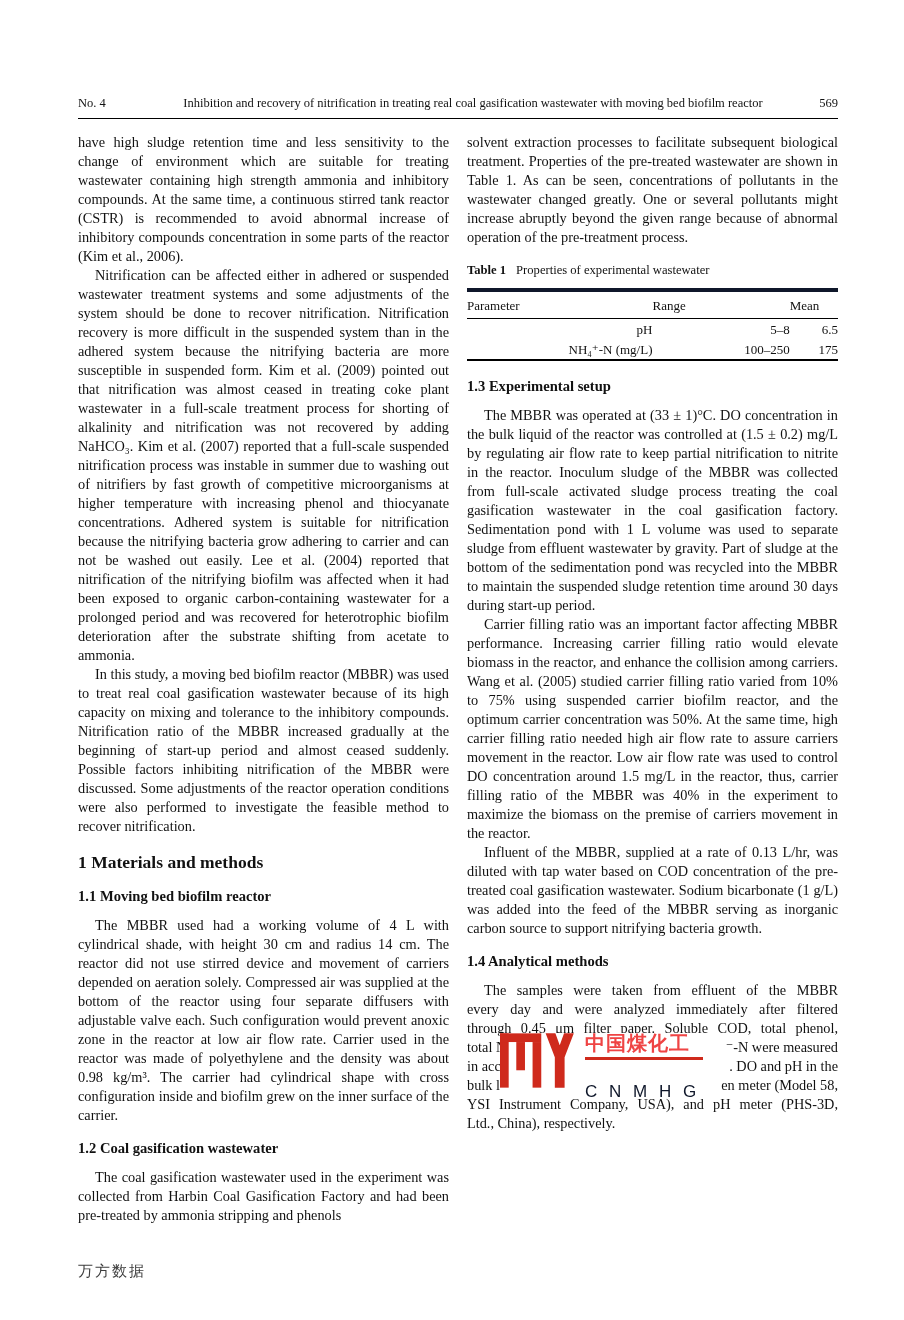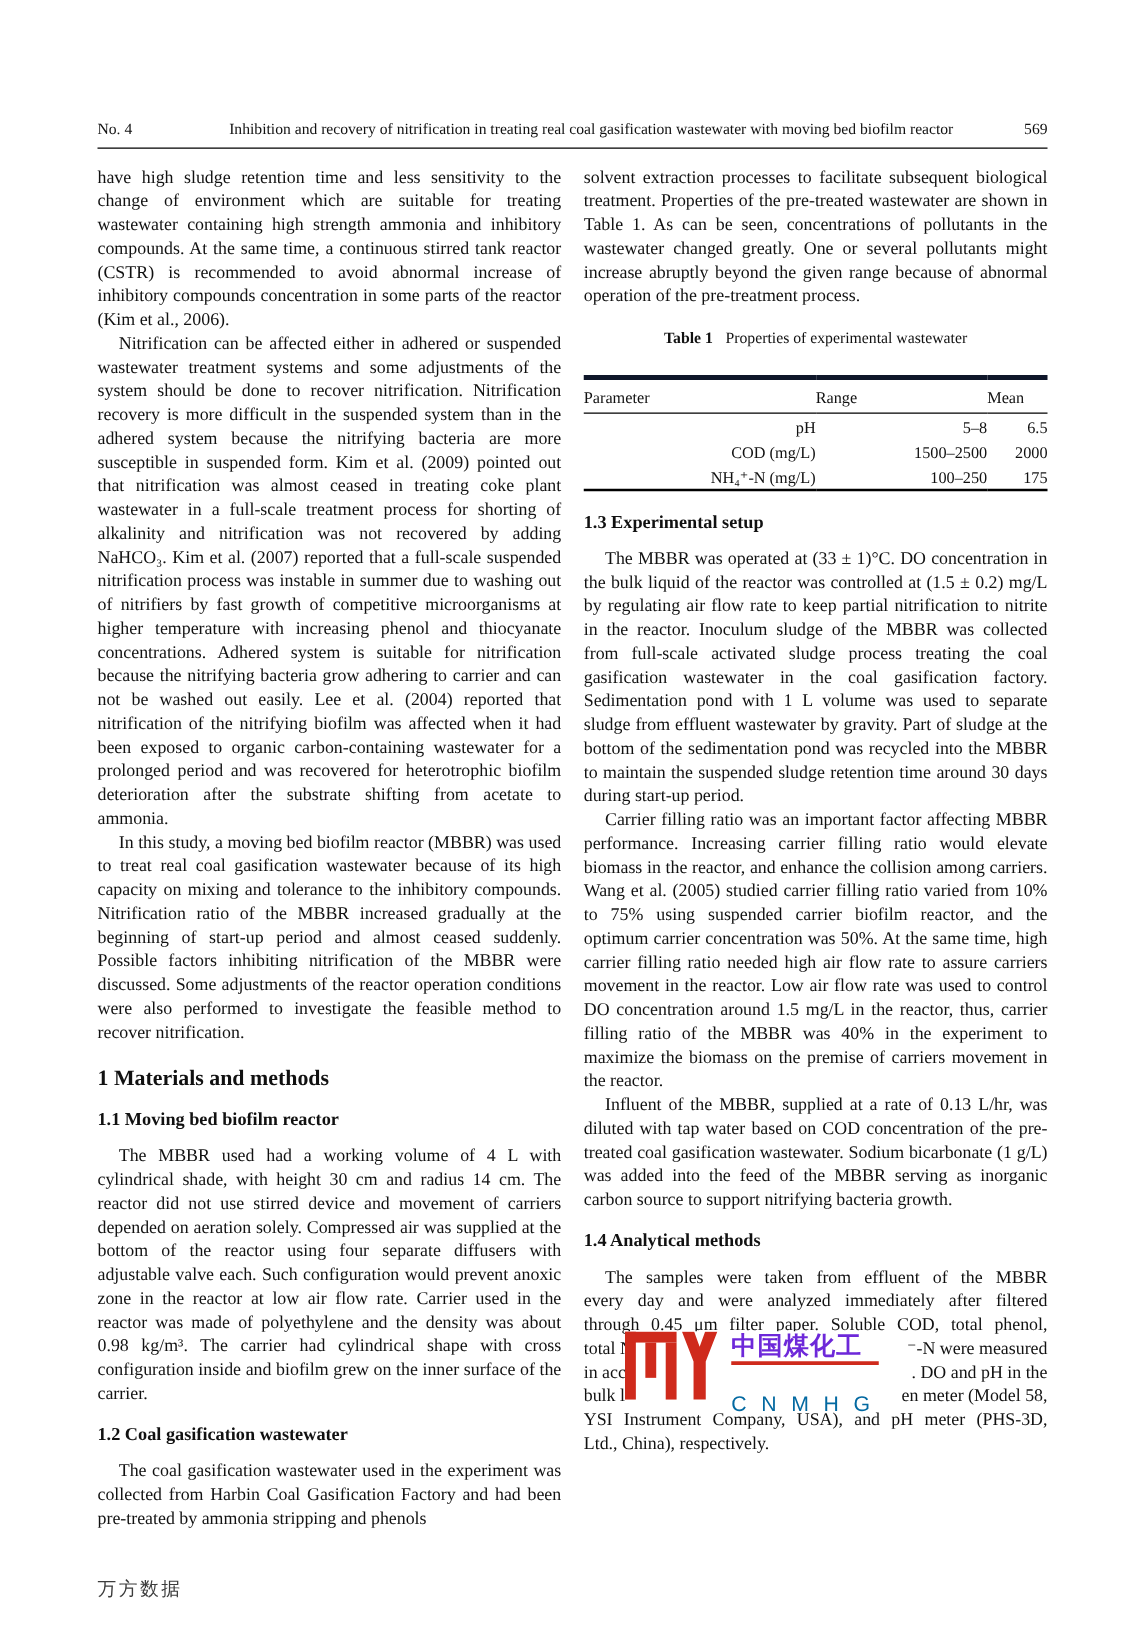--- a/index.html
+++ b/index.html
@@ -17,21 +17,21 @@
   .runhead .rtitle{flex:1;text-align:center;}
   .runhead .pno{width:40px;text-align:right;}
   .cols{display:flex;gap:18px;margin-top:14px;}
   .col{width:371px;font-size:14.3px;line-height:19px;text-align:justify;}
   .col p{margin:0;}
   .col p.ind{text-indent:17px;}
   h1.sec{font-size:17.5px;line-height:22px;margin:15px 0 13px 0;font-weight:bold;text-align:left;}
   h2.sub{font-size:14.6px;line-height:19px;margin:14px 0 10px 0;font-weight:bold;text-align:left;}
   
   .tblwrap{margin:14px 0 16px 0;}
-  .tcaption{text-align:center;font-size:12.6px;margin-bottom:20px;}
+  .tcaption{text-align:left;font-size:12.6px;margin-bottom:8px;}
   .tcaption b{margin-right:10px;}
   table.t1{width:100%;border-collapse:collapse;border-top:4px solid #0f172a;border-bottom:2px solid #000;font-size:13px;}
   table.t1 th{font-weight:normal;text-align:left;border-bottom:1.5px solid #000;padding:4px 0 3px 0;}
   table.t1 td{padding:0.5px 0;text-align:right;}
   
   .p10{position:relative;margin:0;}
   .pline{height:19px;line-height:19px;white-space:nowrap;overflow:visible;}
   .jline{text-align:justify;text-align-last:justify;white-space:normal;}
   .splitline{display:flex;justify-content:space-between;}
   .indent1{text-indent:17px;}
@@ -95,25 +95,20 @@
                 <th>Mean</th>
               </tr>
             </thead>
             <tbody>
               <tr>
                 <td>pH</td>
                 <td>5–8</td>
                 <td>6.5</td>
               </tr>
               <tr>
-                <td>COD (mg/L)</td>
-                <td>1500–2500</td>
-                <td>2000</td>
-              </tr>
-              <tr>
                 <td>NH₄⁺-N (mg/L)</td>
                 <td>100–250</td>
                 <td>175</td>
               </tr>
             </tbody>
           </table>
         </div>
 
         <h2 class="sub" style="margin-top:4px;">1.3 Experimental setup</h2>
         <p class="ind">The MBBR was operated at (33 ± 1)°C. DO concentration in the bulk liquid of the reactor was controlled at (1.5 ± 0.2) mg/L by regulating air flow rate to keep partial nitrification to nitrite in the reactor. Inoculum sludge of the MBBR was collected from full-scale activated sludge process treating the coal gasification wastewater in the coal gasification factory. Sedimentation pond with 1 L volume was used to separate sludge from effluent wastewater by gravity. Part of sludge at the bottom of the sedimentation pond was recycled into the MBBR to maintain the suspended sludge retention time around 30 days during start-up period.</p>
@@ -144,23 +139,23 @@
             <svg class="wm-mark" width="76" height="55" viewBox="0 0 140 100">
               <g fill="#cf2a1c">
                 <rect x="0" y="0" width="16" height="100"></rect>
                 <rect x="0" y="0" width="76" height="16"></rect>
                 <rect x="30" y="16" width="16" height="52"></rect>
                 <rect x="60" y="16" width="16" height="84"></rect>
                 <polygon points="84,0 102,0 110,22 118,0 136,0 119,44 119,100 101,100 101,44"></polygon>
               </g>
             </svg>
             <div class="wm-right">
-              <span class="wm-cn" id="wm-cn" style="color: #6d28d9;">中国煤化工</span>
+              <span class="wm-cn" id="wm-cn" style="color: #ef4444; font-family: Liberation Mono, monospace;">中国煤化工</span>
               <div class="wm-rule" id="wm-rule" style="background: rgb(207, 42, 28);"></div>
-              <span class="wm-latin" id="wm-latin" style="color: #0369a1; margin-top: 22px;">C N M H G</span>
+              <span class="wm-latin" id="wm-latin" style="color: #0f172a; margin-top: 22px;">C N M H G</span>
             </div>
           </div>
         </div>
 
       </div>
     </div>
   </div>
 
   <div class="footer-mark">万方数据</div>
 </div>

